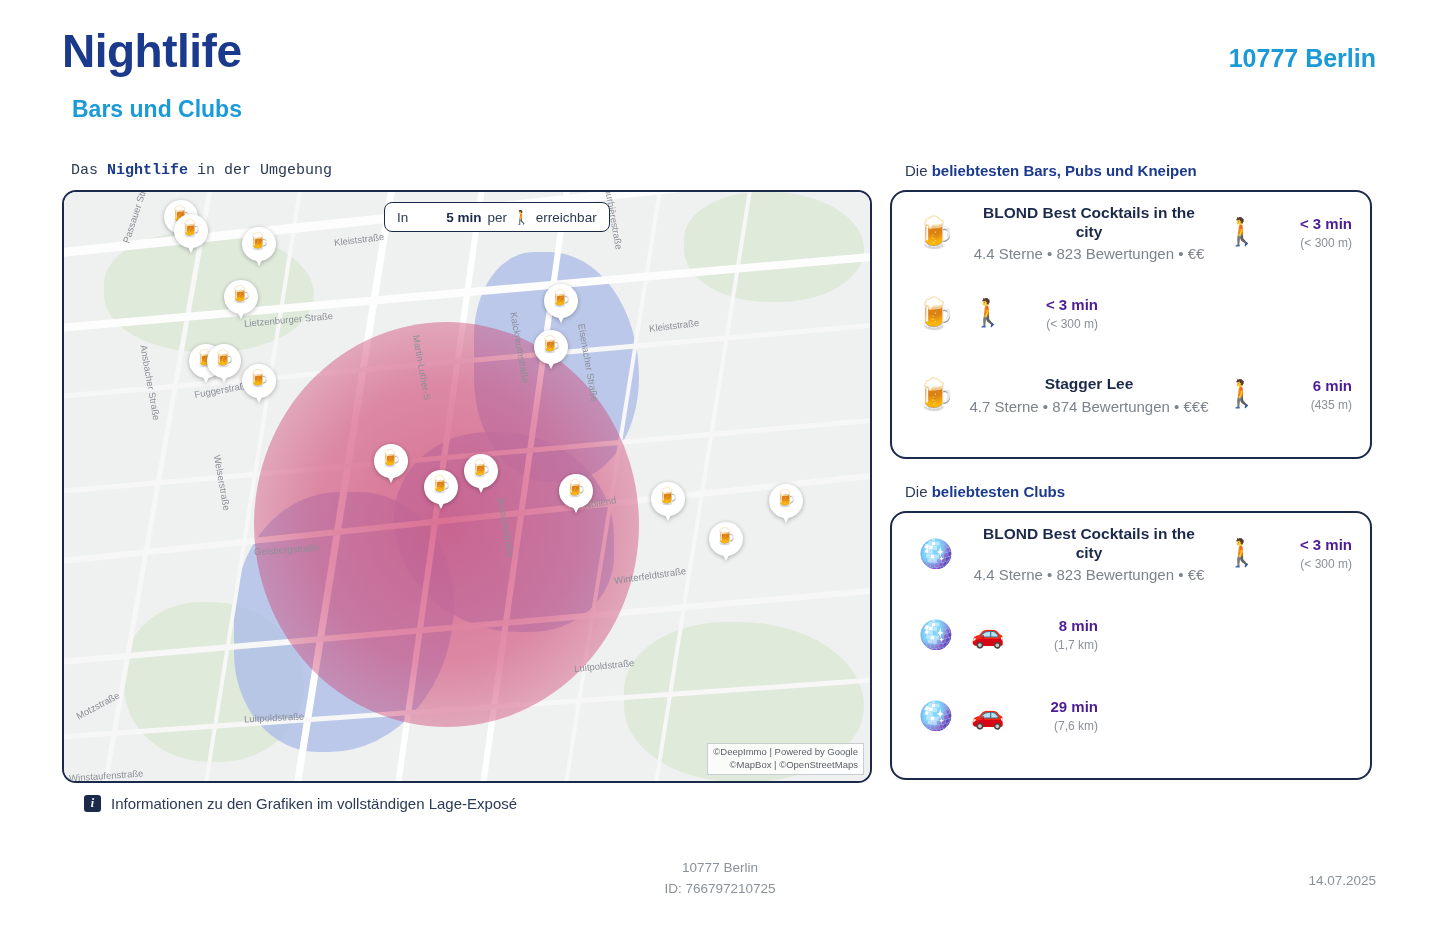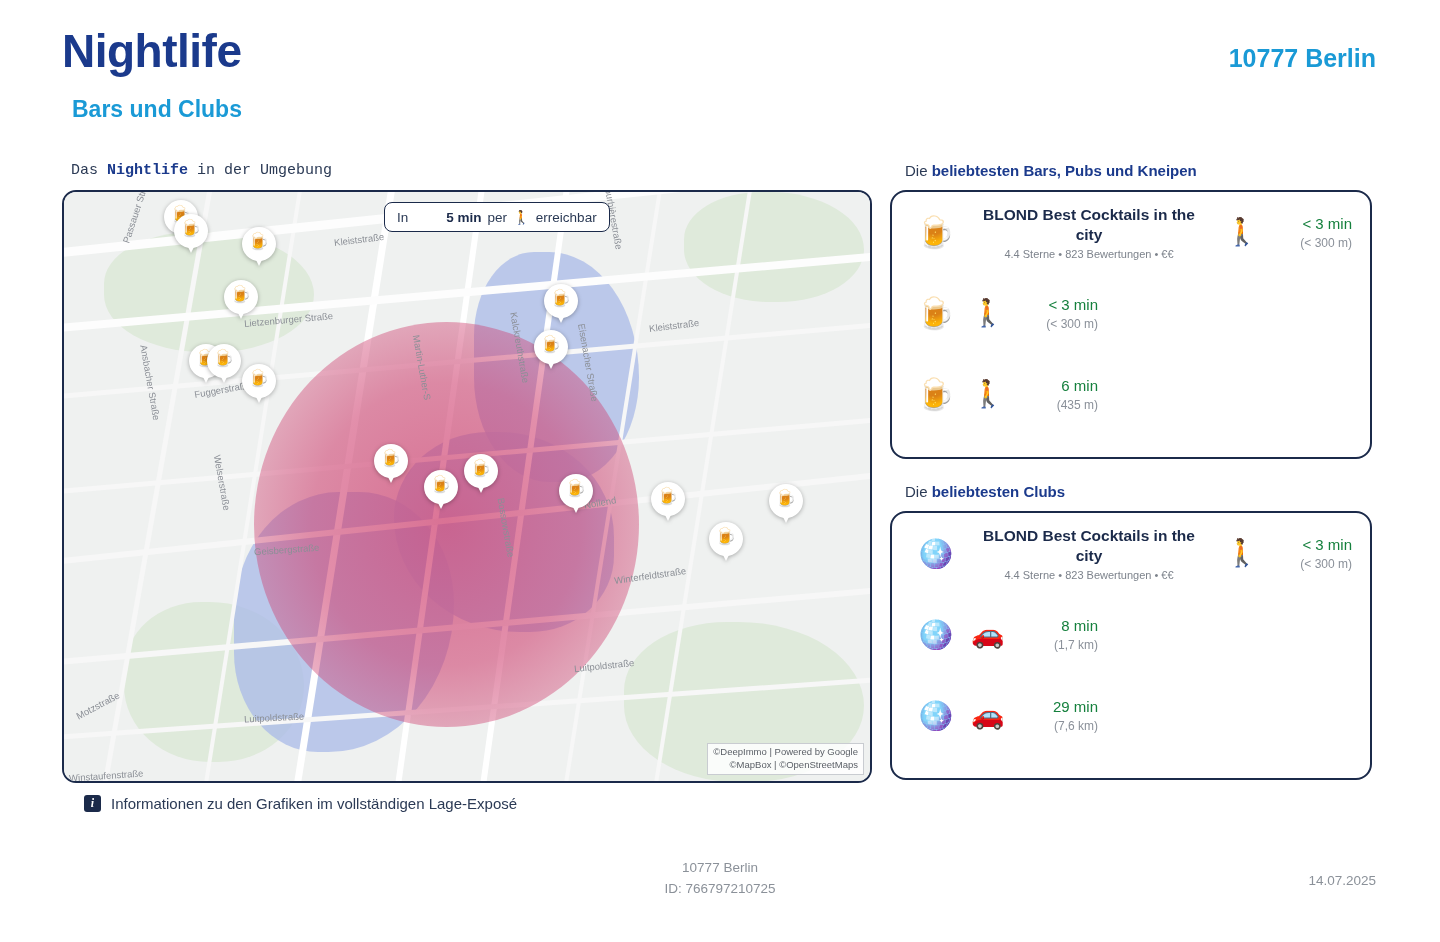--- a/index.html
+++ b/index.html
@@ -232,38 +232,38 @@
     padding: 0 6px;
     min-width: 0;
   }
   .poi-name {
     font-size: 15.5px;
     font-weight: bold;
     color: #1b2a4a;
     line-height: 1.25;
   }
   .poi-meta {
-    font-size: 11px;
+    font-size: 15px;
     color: #7d838c;
     margin-top: 4px;
   }
   .poi-mode {
     flex: 0 0 52px;
     text-align: center;
     font-size: 27px;
     line-height: 1;
   }
   .poi-time {
     flex: 0 0 84px;
     text-align: right;
   }
   .poi-time .t {
     font-size: 15px;
-    font-weight: normal;
-    color: #15803d;
+    font-weight: bold;
+    color: #4c1d95;
   }
   .poi-time .d {
     font-size: 12px;
     color: #8a9099;
     margin-top: 4px;
   }
 
   
   .footer-center {
     position: absolute;
@@ -475,20 +475,24 @@
       <div class="poi-row">
         <div class="poi-icon">🍺</div>
         <div class="poi-mode">🚶</div>
         <div class="poi-time">
           <div class="t">&lt; 3 min</div>
           <div class="d">(&lt; 300 m)</div>
         </div>
       </div>
       <div class="poi-row">
         <div class="poi-icon">🍺</div>
+        <div class="poi-main">
+          <div class="poi-name">Stagger Lee</div>
+          <div class="poi-meta">4.7 Sterne • 874 Bewertungen • €€€</div>
+        </div>
         <div class="poi-mode">🚶</div>
         <div class="poi-time">
           <div class="t">6 min</div>
           <div class="d">(435 m)</div>
         </div>
       </div>
     </div>
 </div>
 
 <div class="card card-clubs">

